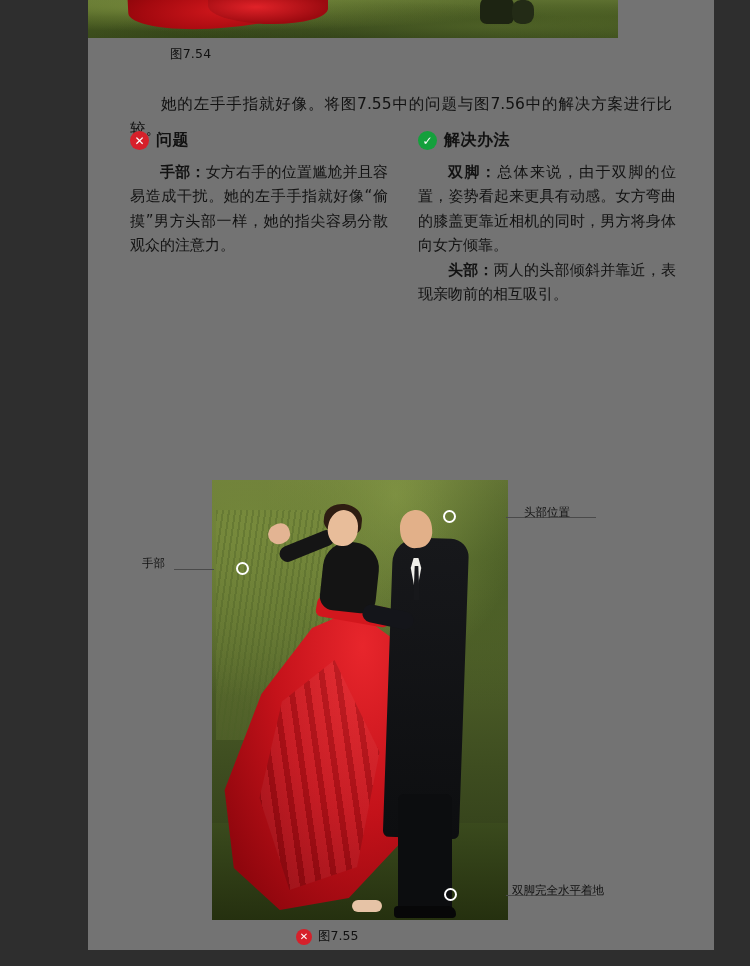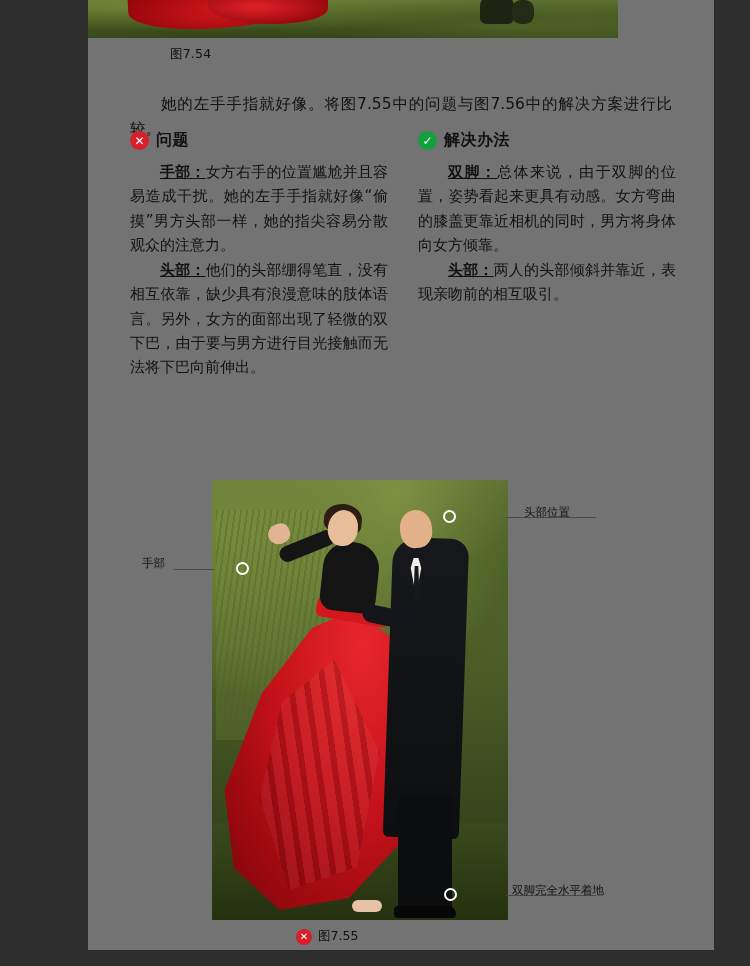--- a/index.html
+++ b/index.html
@@ -171,21 +171,21 @@
     letter-spacing: 0.5px;
   }
   .para {
     font-size: 15px;
     line-height: 1.62;
     color: #121212;
     text-indent: 30px;
     text-align: justify;
     margin: 0 0 1px 0;
   }
-  .para b { font-weight: bold; text-decoration: underline; }
+  .para b { font-weight: bold; }
 
   
   .photo-wrap {
     position: absolute;
     left: 124px;
     top: 480px;
     width: 296px;
     height: 440px;
     background: #000;
     overflow: hidden;
@@ -428,21 +428,20 @@
     <div class="cols">
 
       <div class="col">
         <div class="col-head">
           <div class="badge bad">
             <div class="mark">✕</div>
           </div>
           <div class="title">问题</div>
         </div>
         <p class="para"><b>手部：</b><span>女方右手的位置尴尬并且容易造成干扰。她的左手手指就好像“偷摸”男方头部一样，她的指尖容易分散观众的注意力。</span></p>
-        <p class="para"><b>头部：</b><span>他们的头部绷得笔直，没有相互依靠，缺少具有浪漫意味的肢体语言。另外，女方的面部出现了轻微的双下巴，由于要与男方进行目光接触而无法将下巴向前伸出。</span></p>
       </div>
 
       <div class="col">
         <div class="col-head">
           <div class="badge good">
             <div class="mark">✓</div>
           </div>
           <div class="title">解决办法</div>
         </div>
         <p class="para"><b>双脚：</b><span>总体来说，由于双脚的位置，姿势看起来更具有动感。女方弯曲的膝盖更靠近相机的同时，男方将身体向女方倾靠。</span></p>

